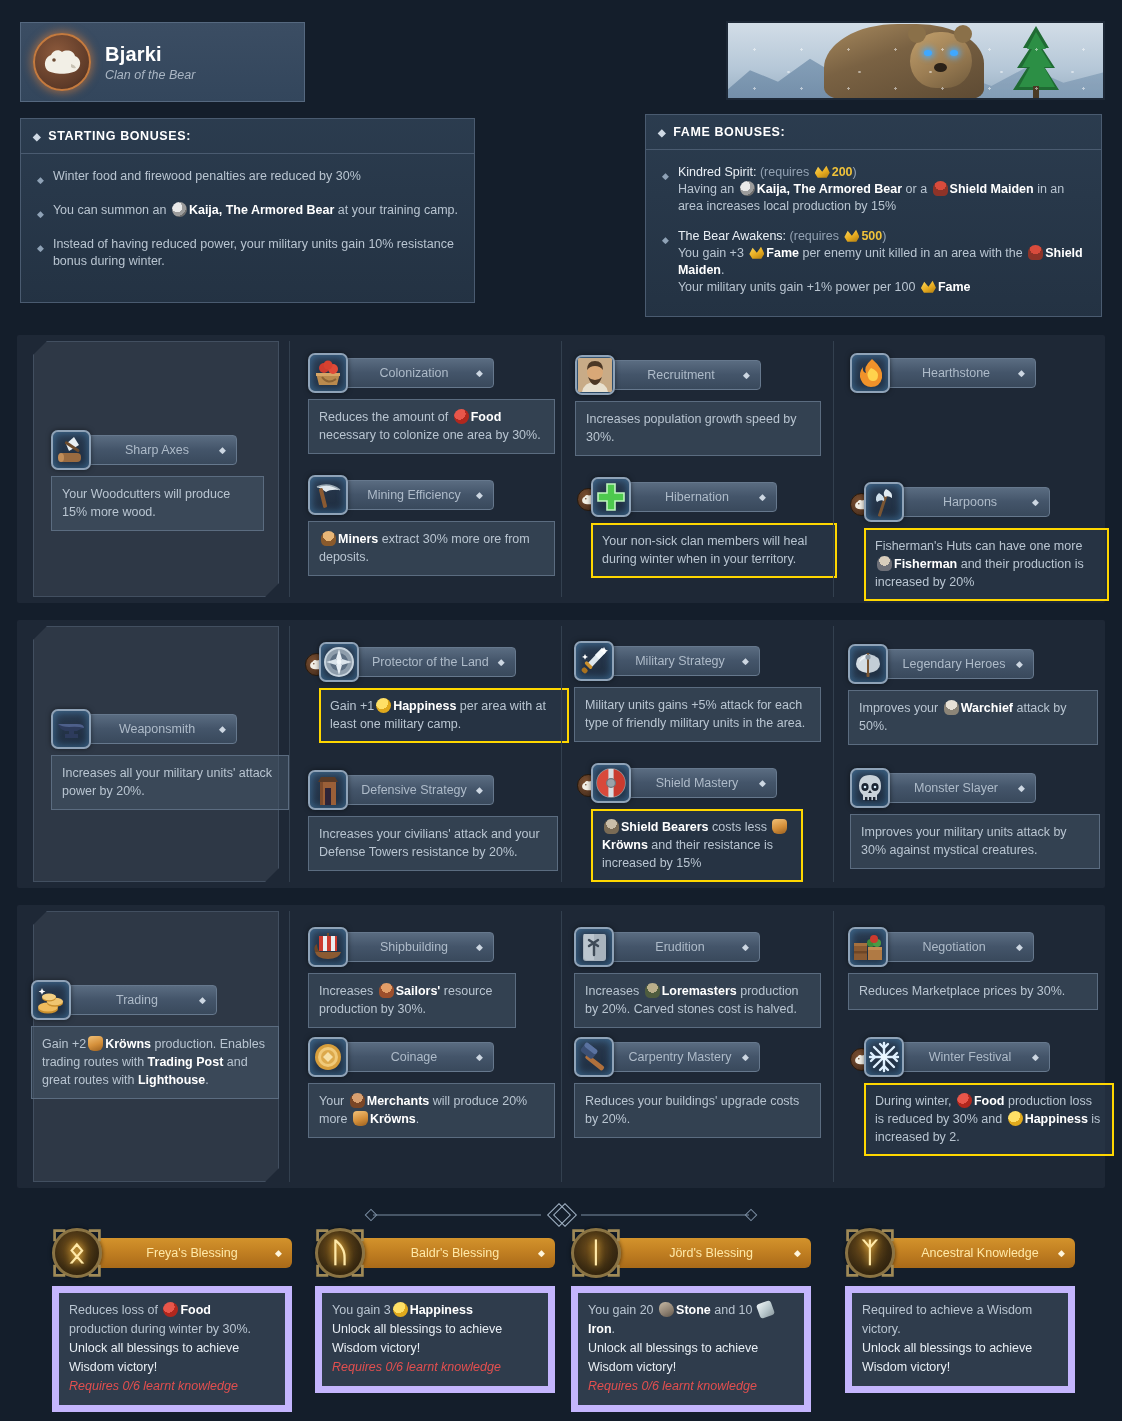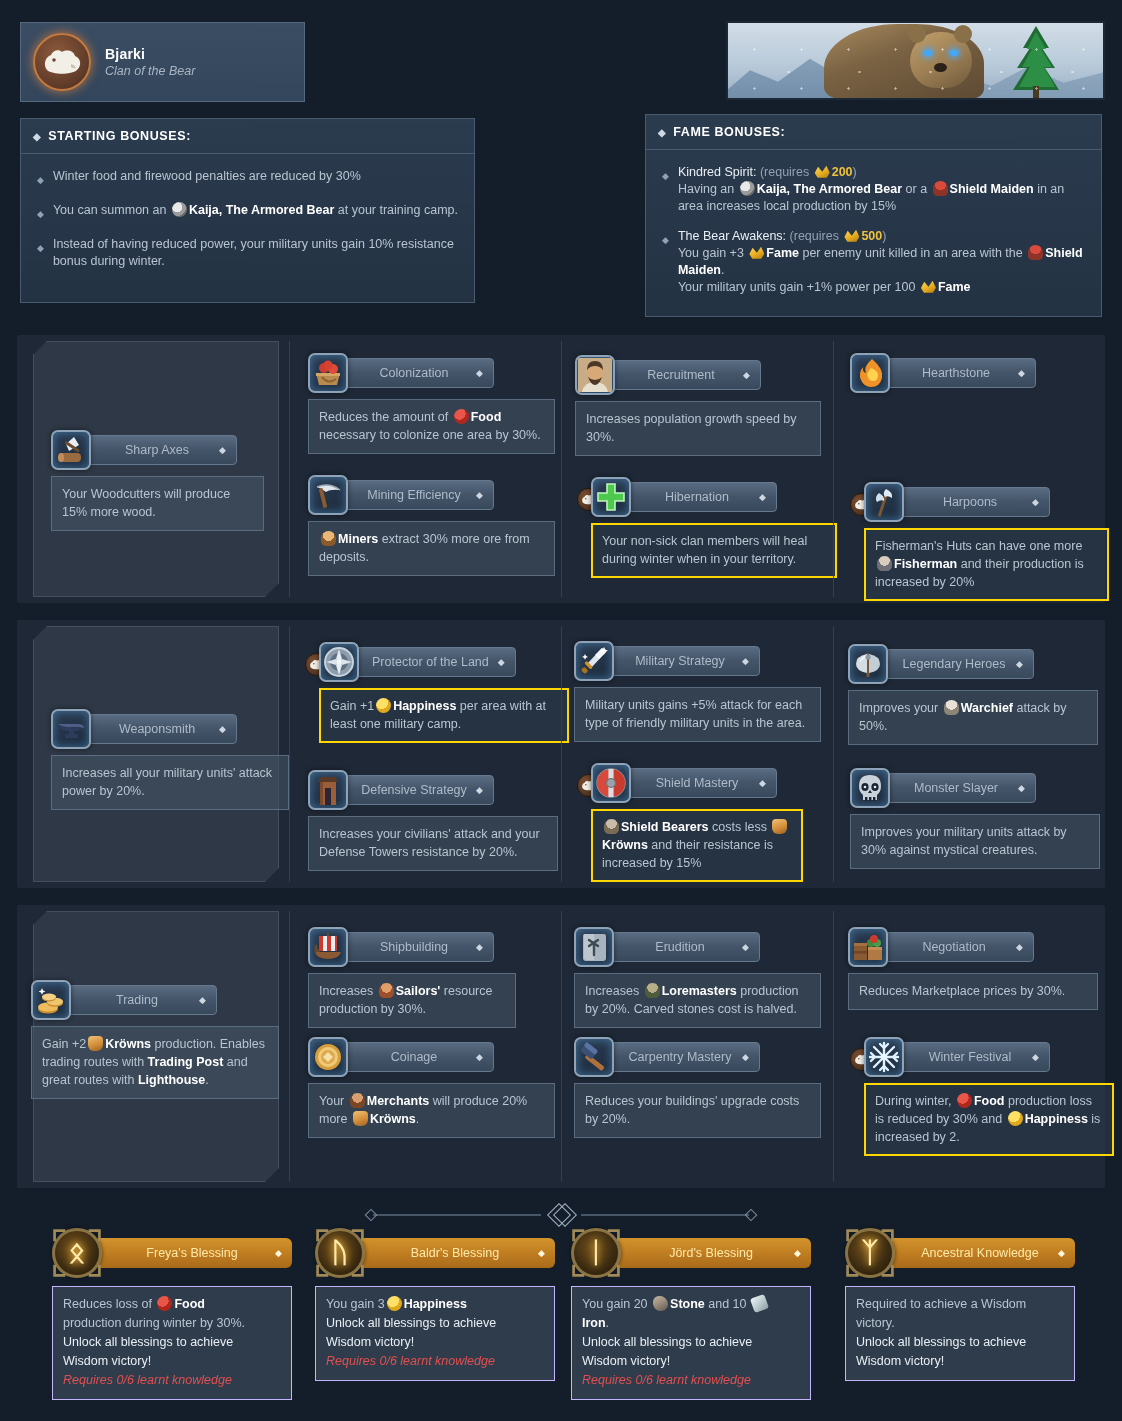--- a/index.html
+++ b/index.html
@@ -22,21 +22,21 @@
     width: 58px; height: 58px; border-radius: 50%;
     background: radial-gradient(circle at 40% 35%, #8d5a3c 0%, #5d3a28 70%, #3a2318 100%);
     border: 2px solid #c47a3e;
     box-shadow: 0 0 8px 2px rgba(220,130,60,.55);
     position: relative; overflow: hidden; flex: none;
   }
   .bear-glyph {
     position: absolute; left: 50%; top: 52%; transform: translate(-50%,-50%);
     width: 42px; height: 30px;
   }
-  .clan-text .clan-name { font-size: 14px; font-weight: bold; color: #ffffff; letter-spacing:.2px;}
+  .clan-text .clan-name { font-size: 20px; font-weight: bold; color: #ffffff; letter-spacing:.2px;}
   .clan-text .clan-sub { font-size: 12.5px; font-style: italic; color: #aab6c4; margin-top: 2px; }
 
   
   .banner {
     position: absolute; right: 17px; top: 21px; width: 379px; height: 79px;
     border: 2px solid #1d2836; overflow: hidden;
     background: linear-gradient(180deg,#cfdbe6 0%, #a8bdcf 45%, #8ea8bd 100%);
   }
   .banner .sky { position:absolute; inset:0; background: linear-gradient(180deg,#d2dde7 0%,#b6c8d8 60%,#9ab0c4 100%); }
   .banner .mtn1 { position:absolute; left:-10px; bottom:0; width:200px; height:48px;
@@ -186,21 +186,21 @@
   .bless-title {
       margin-left:-6px; height: 30px; min-width: 158px; flex:1;
       background: linear-gradient(180deg,#d3932c 0%, #c07e21 50%, #a96a19 100%);
       border-radius: 4px 6px 6px 4px;
       display:flex; align-items:center; justify-content:center; position:relative;
       padding: 0 26px 0 22px; z-index:1;
   }
   .bless-title .blabel { font-size:12.5px; color:#ffe9a8; text-align:center; line-height:13px;}
   .bless-title .bdia2 { position:absolute; right:10px; color:#fff6dd; font-size:9px; }
   .bless-desc {
-      margin-top: 8px; background: rgba(69,85,104,.55); border:1px solid #c4b5fd;
+      margin-top: 8px; background: rgba(69,85,104,.55); border:7px solid #c4b5fd;
       padding: 8px 27px 9px 10px; font-size: 12.5px; line-height:19px; color:#b9c5d1;
   }
   .bless-desc .unlock { display:block; color:#e9eff5; }
   .bless-desc .req { display:block; font-style:italic; color:#e24f4f; }
 </style>
 </head>
 <body>
 
 <div class="clan-card">
   <div class="clan-portrait">

